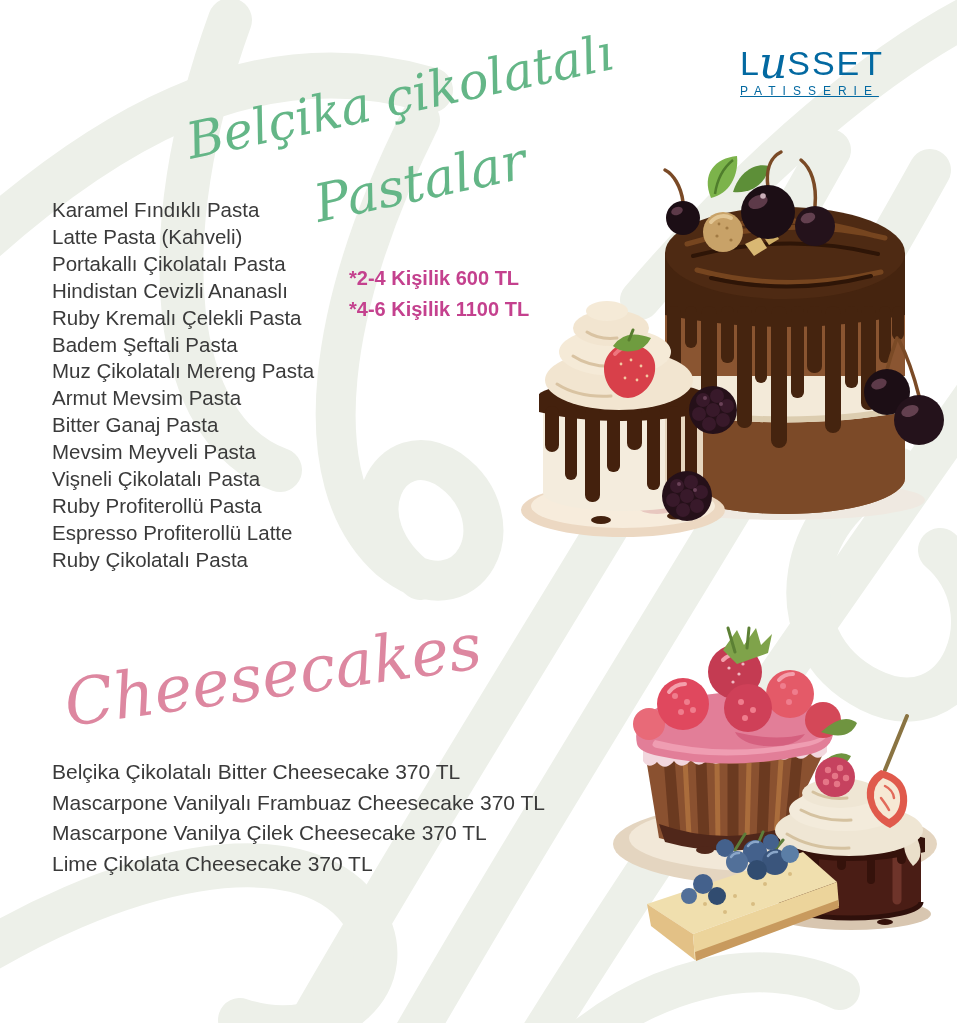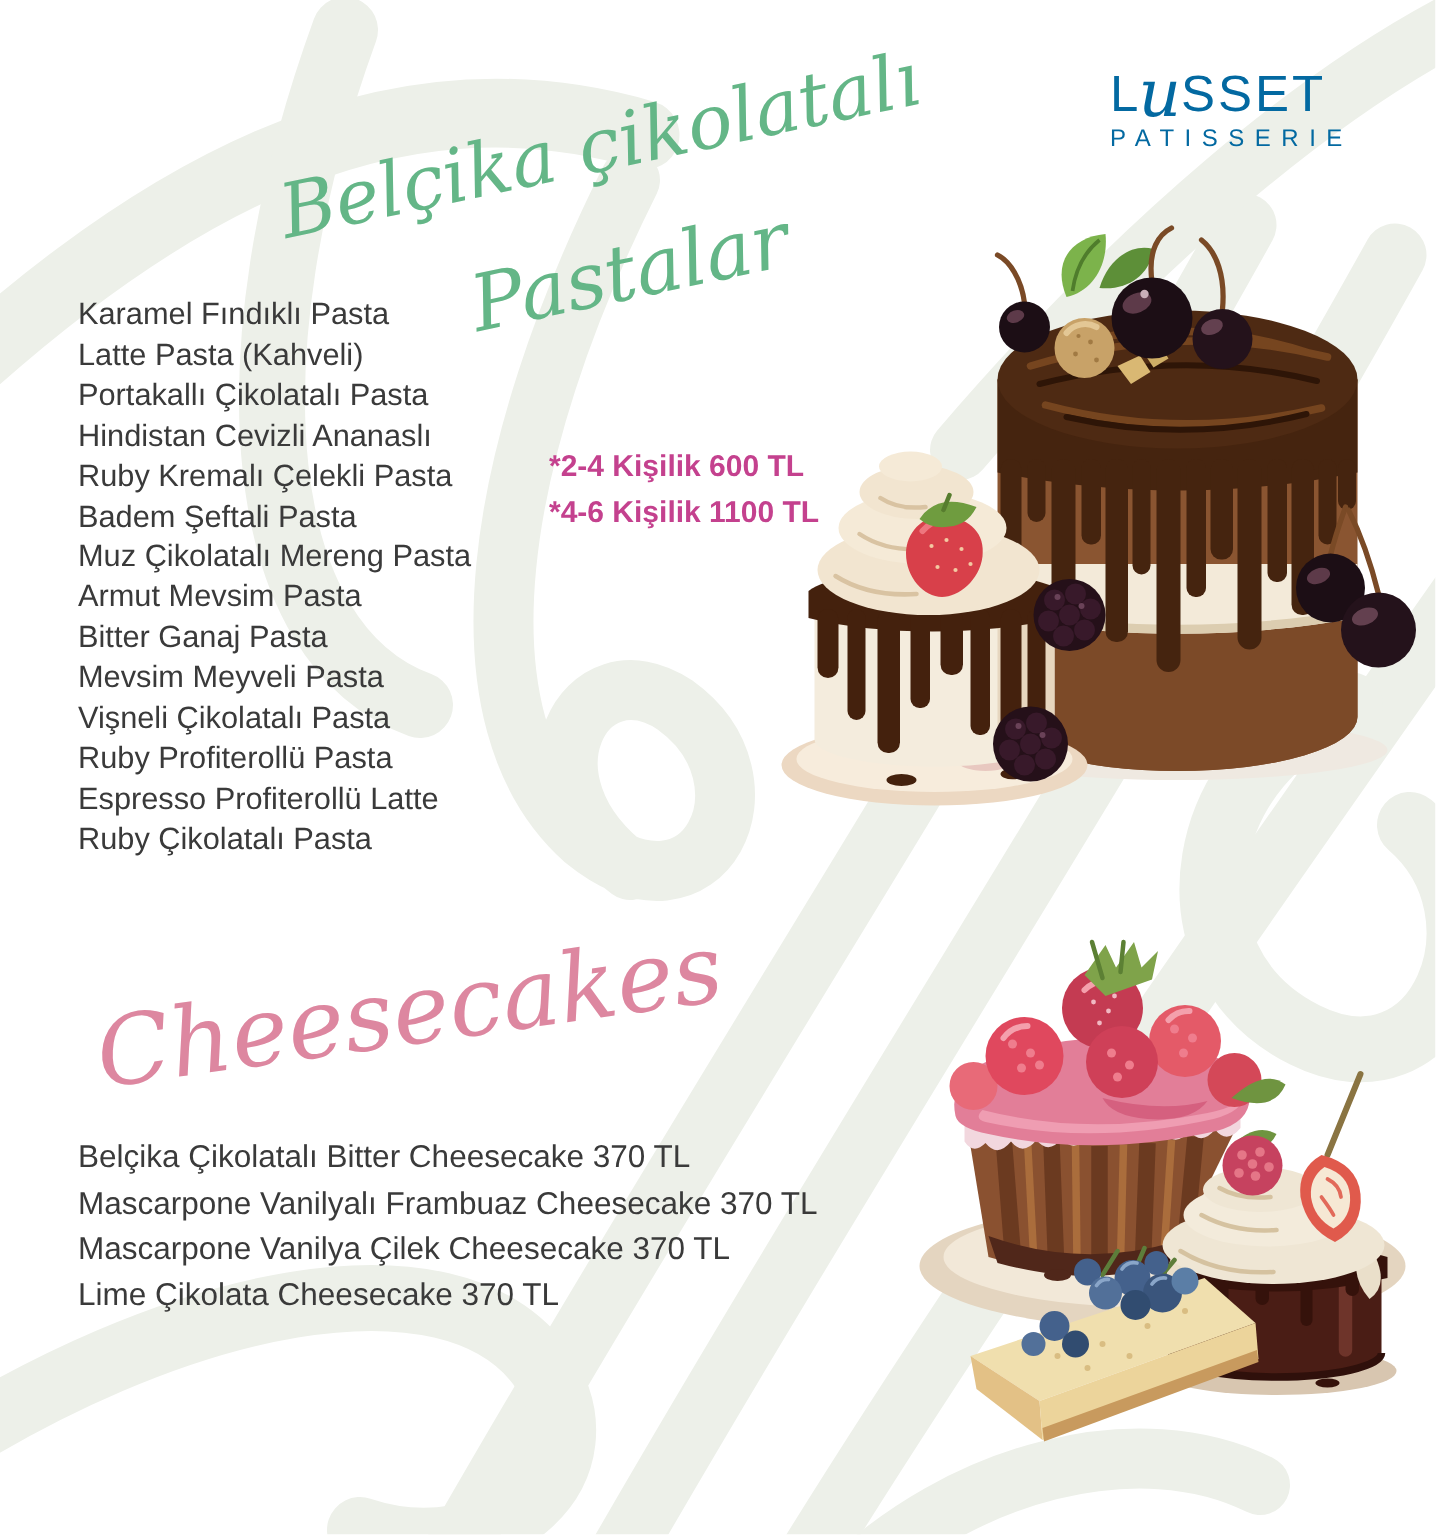--- a/index.html
+++ b/index.html
@@ -7,35 +7,35 @@
     position:relative;width:957px;height:1023px;background:#ffffff;
     overflow:hidden;font-family:"Liberation Sans",sans-serif;color:#3a3a3a;
   }
   .watermark{position:absolute;left:0;top:0;z-index:0;}
   .content{position:absolute;left:0;top:0;width:100%;height:100%;z-index:1;}
 
   
   .logo{position:absolute;left:740px;top:32px;width:180px;text-align:left;color:#0369a1;margin-top:11px;}
   .logo-word{font-size:34px;letter-spacing:2px;font-weight:400;line-height:40px;}
   .logo-u{font-family:"DejaVu Serif",serif;font-style:italic;font-size:44px;line-height:20px;position:relative;top:3px;margin:0 -2px;}
-  .logo-sub{font-size:16px;letter-spacing:7px;margin-top:1px;font-weight:400;}
+  .logo-sub{font-size:12px;letter-spacing:7px;margin-top:1px;font-weight:400;text-decoration:underline;}
 
   
   .script{font-family:"DejaVu Serif",serif;font-style:italic;font-weight:400;position:absolute;white-space:nowrap;}
   .title-g1{left:140px;top:68px;width:520px;text-align:center;font-size:50px;color:#64b687;transform:rotate(-12deg);}
   .title-g2{left:280px;top:152px;width:280px;text-align:center;font-size:52px;color:#64b687;transform:rotate(-12deg);}
   .title-pink{left:48px;top:638px;width:450px;text-align:center;font-size:64px;color:#dd87a0;transform:rotate(-8deg);}
 
   
   ul.menu{list-style:none;margin:0;padding:0;position:absolute;}
   .pasta-list{left:52px;top:197px;font-size:20.5px;line-height:26.9px;}
   .cheese-list{left:52px;top:757px;font-size:21px;line-height:30.5px;}
 
   
-  .pricing{position:absolute;left:366px;top:263px;font-size:20px;line-height:31px;font-weight:700;color:#c4418e;white-space:nowrap;margin-top:33px;}
+  .pricing{position:absolute;left:349px;top:263px;font-size:20px;line-height:31px;font-weight:700;color:#c4418e;white-space:nowrap;}
 
   
   .illus-top{position:absolute;left:515px;top:148px;}
   .illus-bottom{position:absolute;left:585px;top:612px;}
 </style>
 </head>
 <body>
 
 <div class="page">
 

